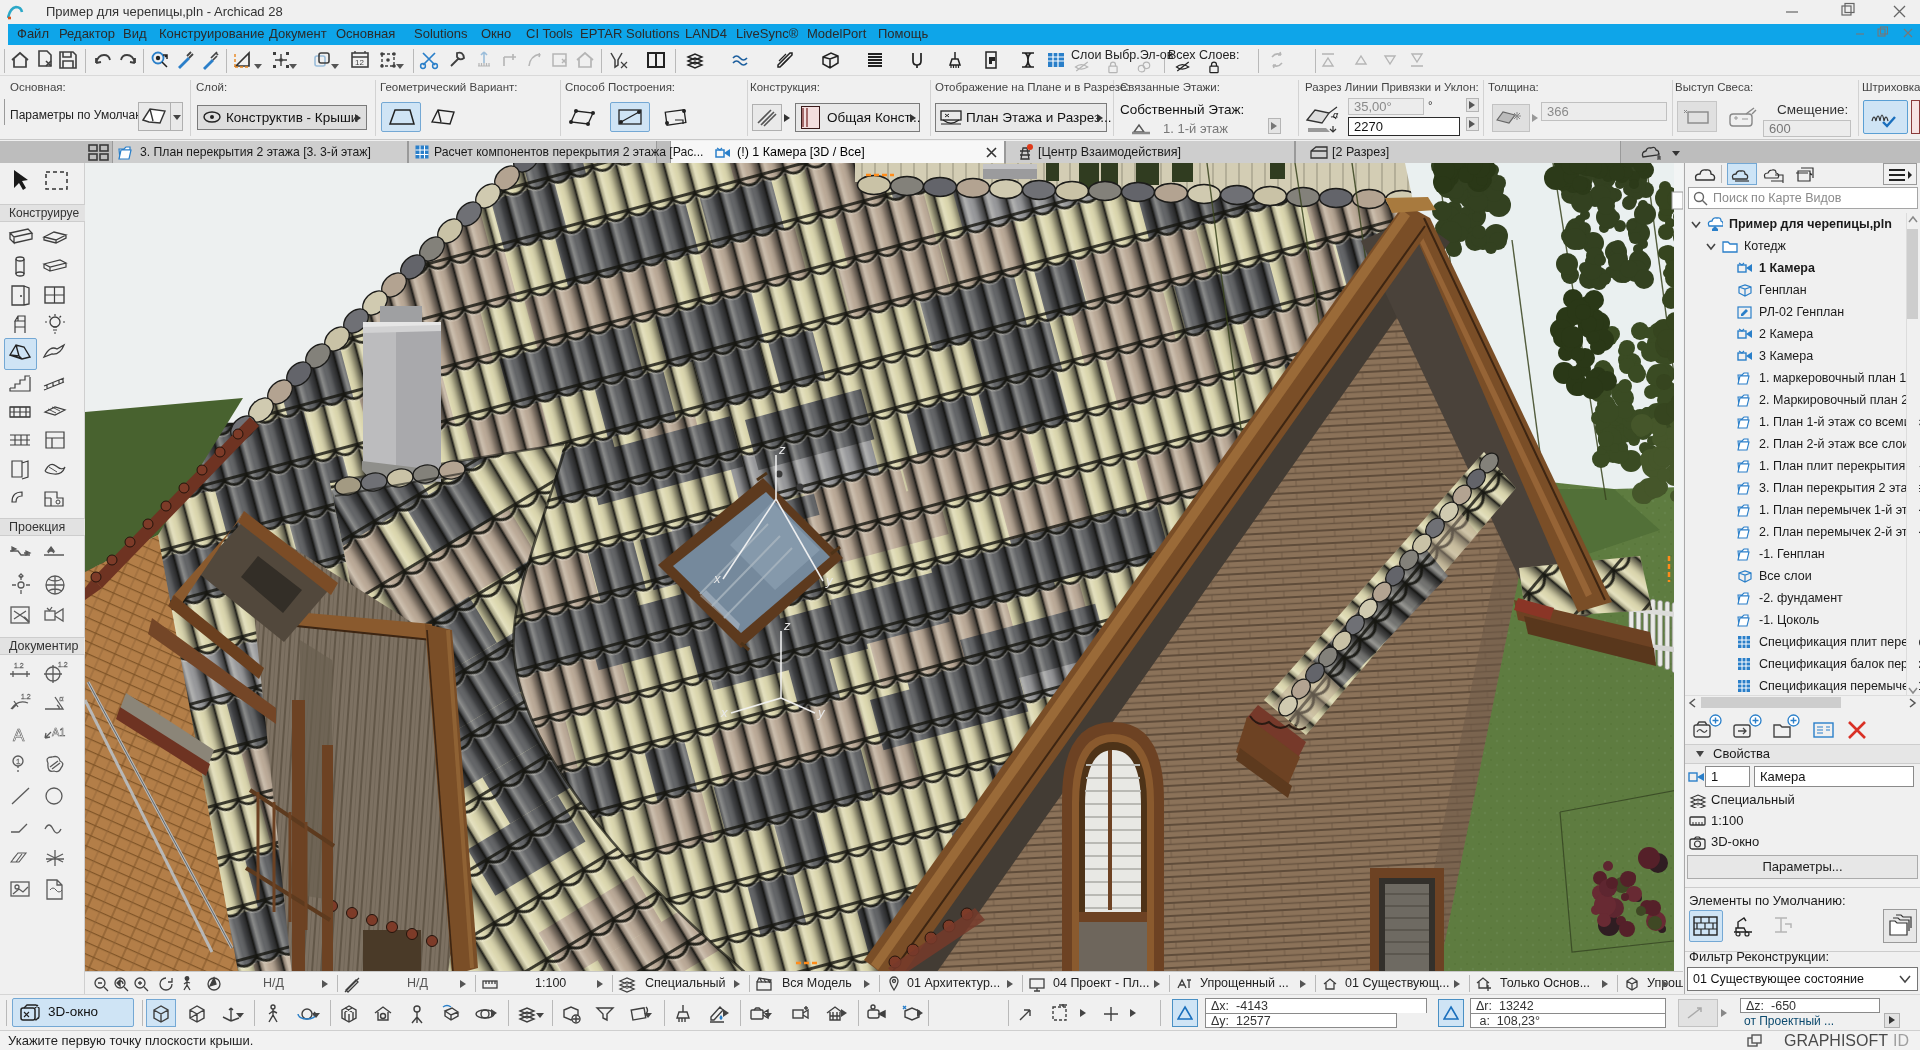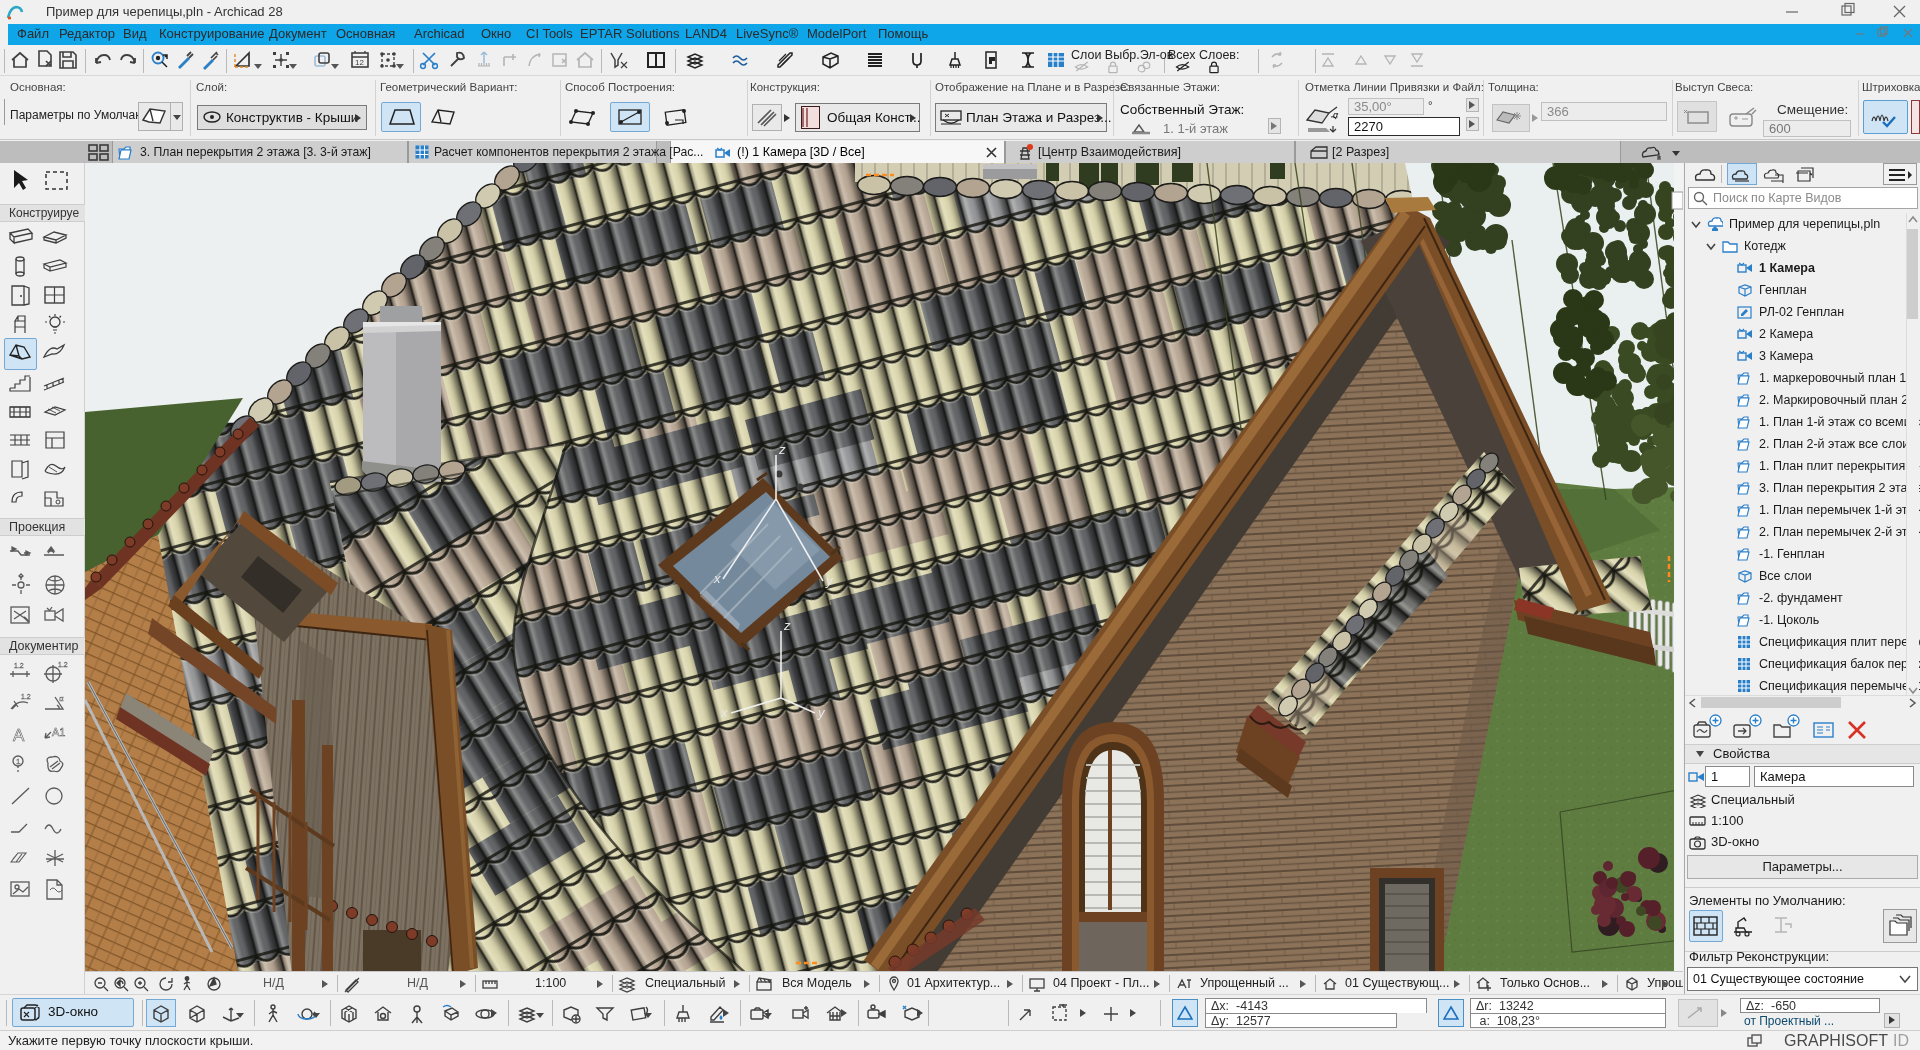--- a/index.html
+++ b/index.html
@@ -29,21 +29,21 @@
  </svg>
 </div>
 
 <div class="abs" style="left:8px;top:24px;width:1920px;height:21px;background:#0ea5e9">
 <span class="tb" style="position:absolute;left:9px;top:2px;font-size:13px">Файл</span>
 <span class="tb" style="position:absolute;left:51px;top:2px;font-size:13px">Редактор</span>
 <span class="tb" style="position:absolute;left:115px;top:2px;font-size:13px">Вид</span>
 <span class="tb" style="position:absolute;left:151px;top:2px;font-size:13px">Конструирование</span>
 <span class="tb" style="position:absolute;left:261px;top:2px;font-size:13px">Документ</span>
 <span class="tb" style="position:absolute;left:328px;top:2px;font-size:13px">Основная</span>
-<span class="tb" style="position:absolute;left:406px;top:2px;font-size:13px">Archicad</span>
+<span class="tb" style="position:absolute;left:406px;top:2px;font-size:13px">Solutions</span>
 <span class="tb" style="position:absolute;left:473px;top:2px;font-size:13px">Окно</span>
 <span class="tb" style="position:absolute;left:518px;top:2px;font-size:13px">CI Tools</span>
 <span class="tb" style="position:absolute;left:572px;top:2px;font-size:13px">EPTAR Solutions</span>
 <span class="tb" style="position:absolute;left:677px;top:2px;font-size:13px">LAND4</span>
 <span class="tb" style="position:absolute;left:728px;top:2px;font-size:13px">LiveSync®</span>
 <span class="tb" style="position:absolute;left:799px;top:2px;font-size:13px">ModelPort</span>
 <span class="tb" style="position:absolute;left:870px;top:2px;font-size:13px">Помощь</span>
  <svg class="abs" style="left:1840px;top:0" width="80" height="21">
   <line x1="8" y1="10" x2="16" y2="10" stroke="#777" stroke-width="1.1"></line>
   <rect x="30" y="5" width="7" height="7" fill="none" stroke="#777" stroke-width="1.1"></rect>
@@ -259,21 +259,21 @@
 <div class="sep" style="left:1483px;top:3px;height:56px;background:#d2d2d2"></div>
 <div class="sep" style="left:1672px;top:3px;height:56px;background:#d2d2d2"></div>
 <div class="sep" style="left:1858px;top:3px;height:56px;background:#d2d2d2"></div>
 <span class="cap" style="left:10px;top:4px">Основная:</span>
 <span class="cap" style="left:196px;top:4px">Слой:</span>
 <span class="cap" style="left:380px;top:4px">Геометрический Вариант:</span>
 <span class="cap" style="left:565px;top:4px">Способ Построения:</span>
 <span class="cap" style="left:750px;top:4px">Конструкция:</span>
 <span class="cap" style="left:935px;top:4px">Отображение на Плане и в Разрезе:</span>
 <span class="cap" style="left:1120px;top:4px">Связанные Этажи:</span>
-<span class="cap" style="left:1305px;top:4px">Отметка Линии Привязки и Файл:</span>
+<span class="cap" style="left:1305px;top:4px">Разрез Линии Привязки и Уклон:</span>
 <span class="cap" style="left:1488px;top:4px">Толщина:</span>
 <span class="cap" style="left:1675px;top:4px">Выступ Свеса:</span>
 <span class="cap" style="left:1862px;top:4px">Штриховка По</span>
 <div class="sep" style="left:4px;top:22px;height:26px;background:#9a9a9a"></div>
 <span class="cap" style="left:10px;top:31px;font-size:12px;color:#222">Параметры по Умолчанию</span>
 <div class="abs" style="left:138px;top:25px;width:33px;height:29px;background:#e9e9e9;border:1px solid #b0b0b0"></div>
 <svg class="icon" style="left:141px;top:29px" width="28" height="20">
       <path d="M2,14 L9,3 L24,5 L19,17 L8,16 Z M9,3 L12,15" fill="#fdfdfd" stroke="#333" stroke-width="1.4"></path>
     </svg>
 <div class="abs" style="left:171px;top:25px;width:12px;height:29px;background:#e9e9e9;border:1px solid #b0b0b0;border-left:none"></div>
@@ -1847,21 +1847,21 @@
       <path d="M9,9 L14,14" stroke="#666" stroke-width="1.4"></path>
     </svg>
 <span class="cap" style="left:28px;top:28px;font-size:12.5px;color:#8a8a8a">Поиск по Карте Видов</span>
 <svg class="icon" style="left:6px;top:56px" width="10" height="10">
       <path d="M1,3 L5,8 L9,3" fill="none" stroke="#444" stroke-width="1.6"></path>
     </svg>
 <svg class="icon" style="left:22px;top:53px" width="16" height="16">
       <path d="M2,10 q-2,-5 3,-5 q1,-4 5,-3 q4,-1 4,3 q3,1 2,5 z" fill="#fff" stroke="#2a7fc9" stroke-width="1.3"></path>
       <path d="M5,13 l3,-3 3,3 v2 h-6z" fill="#2a7fc9"></path>
     </svg>
-<span class="cap" style="left:44px;top:54px;font-size:12.5px;color:#1a1a1a;font-weight:400">Пример для черепицы,pln</span>
+<span class="cap" style="left:44px;top:54px;font-size:12.5px;color:#1a1a1a;font-weight:700">Пример для черепицы,pln</span>
 <svg class="icon" style="left:21px;top:78px" width="10" height="10">
       <path d="M1,3 L5,8 L9,3" fill="none" stroke="#444" stroke-width="1.6"></path>
     </svg>
 <svg class="icon" style="left:37px;top:75px" width="16" height="16">
       <path d="M1,4 h5 l2,2 h7 v8 h-14 z" fill="#fff" stroke="#2a7fc9" stroke-width="1.3"></path>
     </svg>
 <span class="cap" style="left:59px;top:76px;font-size:12.5px;color:#1a1a1a;font-weight:400">Котедж</span>
 <svg class="icon" style="left:52px;top:97px" width="16" height="16">
       <rect x="1" y="5" width="8" height="7" fill="none" stroke="#2a7fc9" stroke-width="1.4"></rect>
       <path d="M9,8 l6,-4 v8 z" fill="#2a7fc9"></path>

